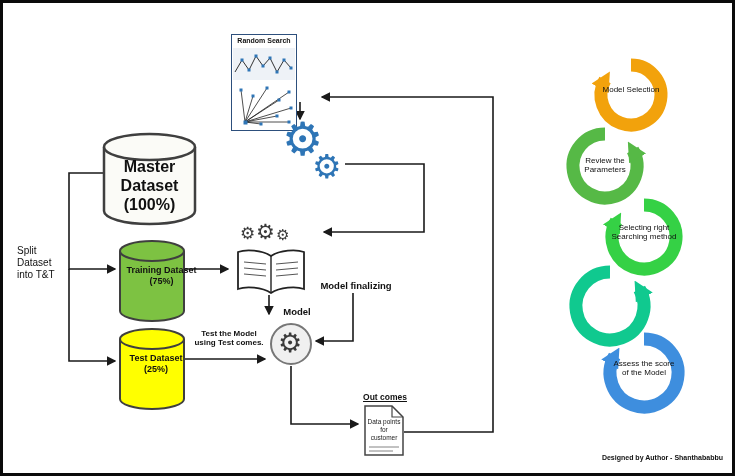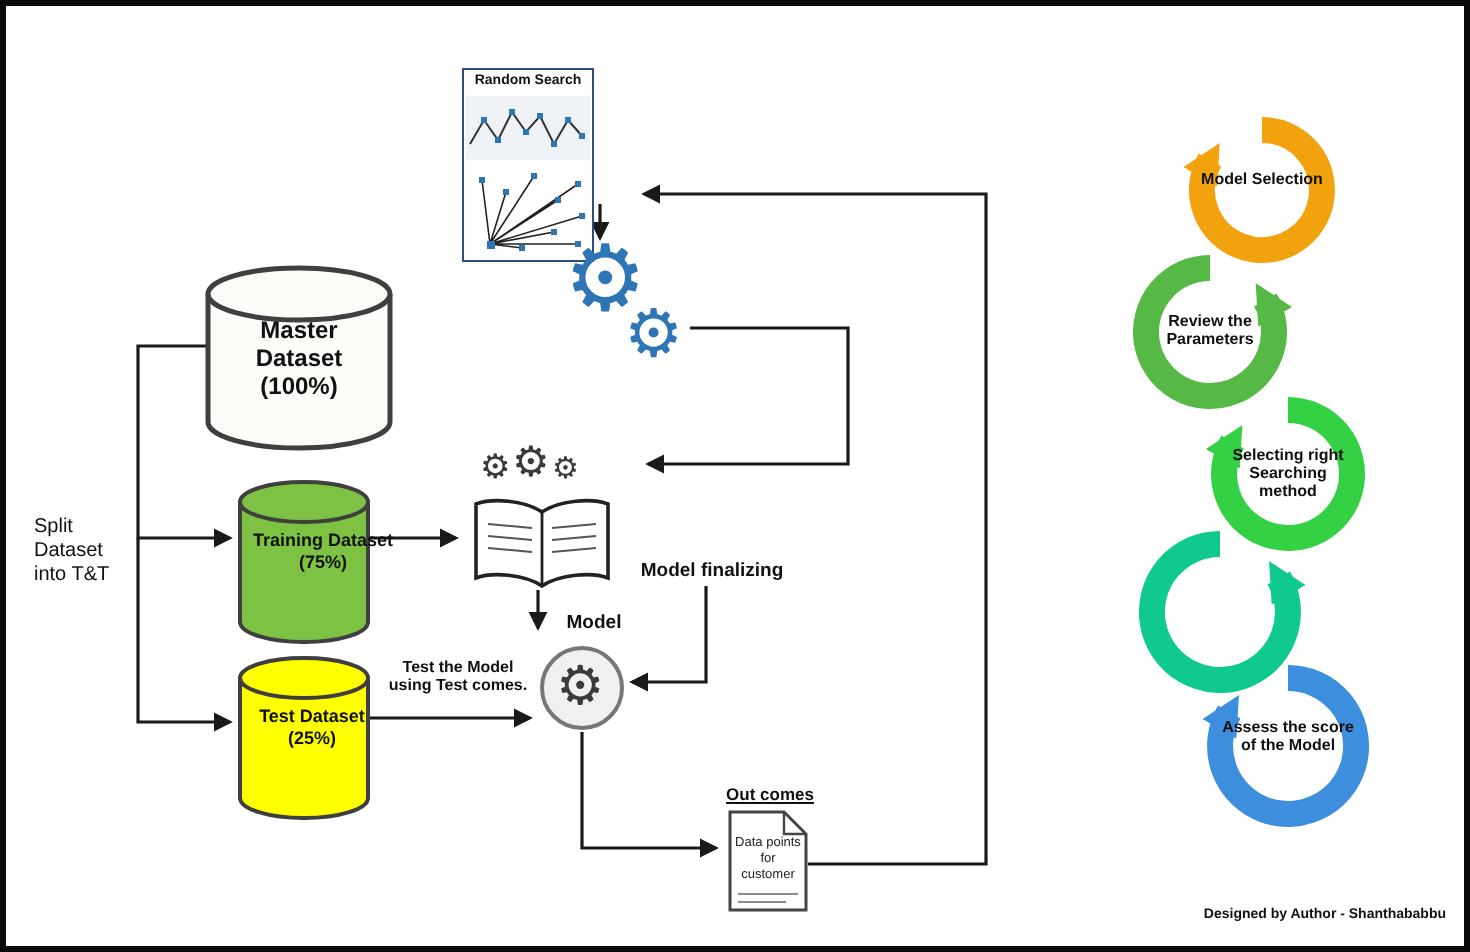--- a/index.html
+++ b/index.html
@@ -4,21 +4,21 @@
 <style>
   html,body{margin:0;padding:0;background:#fff;font-family:"Liberation Sans",sans-serif;}
   .canvas{position:relative;width:735px;height:476px;box-sizing:border-box;border:3px solid #0a0a0a;background:#fff;overflow:hidden;}
   .layer{position:absolute;left:0;top:0;}
   .lbl{position:absolute;font-weight:bold;color:#111;text-align:center;line-height:1.18;}
   .gear{position:absolute;line-height:1;display:block;}
   .gear-blue{color:#2E75B6;}
   .gear-dark{color:#3a3a3a;}
   .rs-box{position:absolute;left:228px;top:31px;width:66px;height:97px;border:1px solid #2d4f7c;background:#fff;box-sizing:border-box;}
   .rs-title{position:absolute;left:0;top:2px;width:100%;font-size:7px;font-weight:bold;text-align:center;color:#111;}
-  .ring-lbl{position:absolute;font-weight:bold;color:#101010;text-align:center;line-height:1.15;font-size:8px;}
+  .ring-lbl{position:absolute;font-weight:normal;color:#101010;text-align:center;line-height:1.15;font-size:8px;}
   .credit{position:absolute;left:556px;top:451px;width:164px;text-align:right;font-size:7px;font-weight:bold;color:#111;}
   .doc-text{position:absolute;left:364px;top:415px;width:34px;font-size:6.5px;line-height:1.25;text-align:center;color:#222;}
 </style>
 </head>
 <body>
 
 <div class="canvas">
 
   <svg class="layer" width="735" height="476" viewBox="0 0 735 476">
     <defs>
@@ -133,22 +133,22 @@
     </svg>
   </div>
 
   <span class="gear gear-blue" style="left:279px;top:113px;font-size:46px;">⚙</span>
   <span class="gear gear-blue" style="left:309px;top:147px;font-size:33px;">⚙</span>
   <span class="gear gear-dark" style="left:237px;top:222px;font-size:17px;">⚙</span>
   <span class="gear gear-dark" style="left:253px;top:218px;font-size:21px;">⚙</span>
   <span class="gear gear-dark" style="left:273px;top:224px;font-size:15px;">⚙</span>
   <span class="gear gear-dark" style="left:275px;top:327px;font-size:27px;">⚙</span>
 
-  <div class="lbl" style="left:14px;top:242px;width:48px;font-size:10px;text-align:left;font-weight:normal;margin-top:13px;">Split Dataset into T&amp;T</div>
-  <div class="lbl" style="left:104px;top:155px;width:85px;font-size:12px;">Master Dataset (100%)</div>
+  <div class="lbl" style="left:14px;top:242px;width:48px;font-size:10px;text-align:left;font-weight:normal;">Split Dataset into T&amp;T</div>
+  <div class="lbl" style="left:104px;top:155px;width:85px;font-size:16px;">Master Dataset (100%)</div>
   <div class="lbl" style="left:119px;top:262px;width:79px;font-size:9px;">Training Dataset (75%)</div>
   <div class="lbl" style="left:119px;top:350px;width:68px;font-size:9px;">Test Dataset (25%)</div>
   <div class="lbl" style="left:312px;top:277px;width:82px;font-size:9.5px;">Model finalizing</div>
   <div class="lbl" style="left:272px;top:303px;width:44px;font-size:9.5px;">Model</div>
   <div class="lbl" style="left:188px;top:326px;width:76px;font-size:8px;">Test the Model using Test comes.</div>
   <div class="lbl" style="left:360px;top:389px;width:44px;font-size:8.5px;text-decoration:underline;">Out comes</div>
   <div class="doc-text">Data points for customer</div>
 
   <div class="ring-lbl" style="left:596px;top:82px;width:64px;">Model Selection</div>
   <div class="ring-lbl" style="left:570px;top:153px;width:64px;">Review the Parameters</div>

